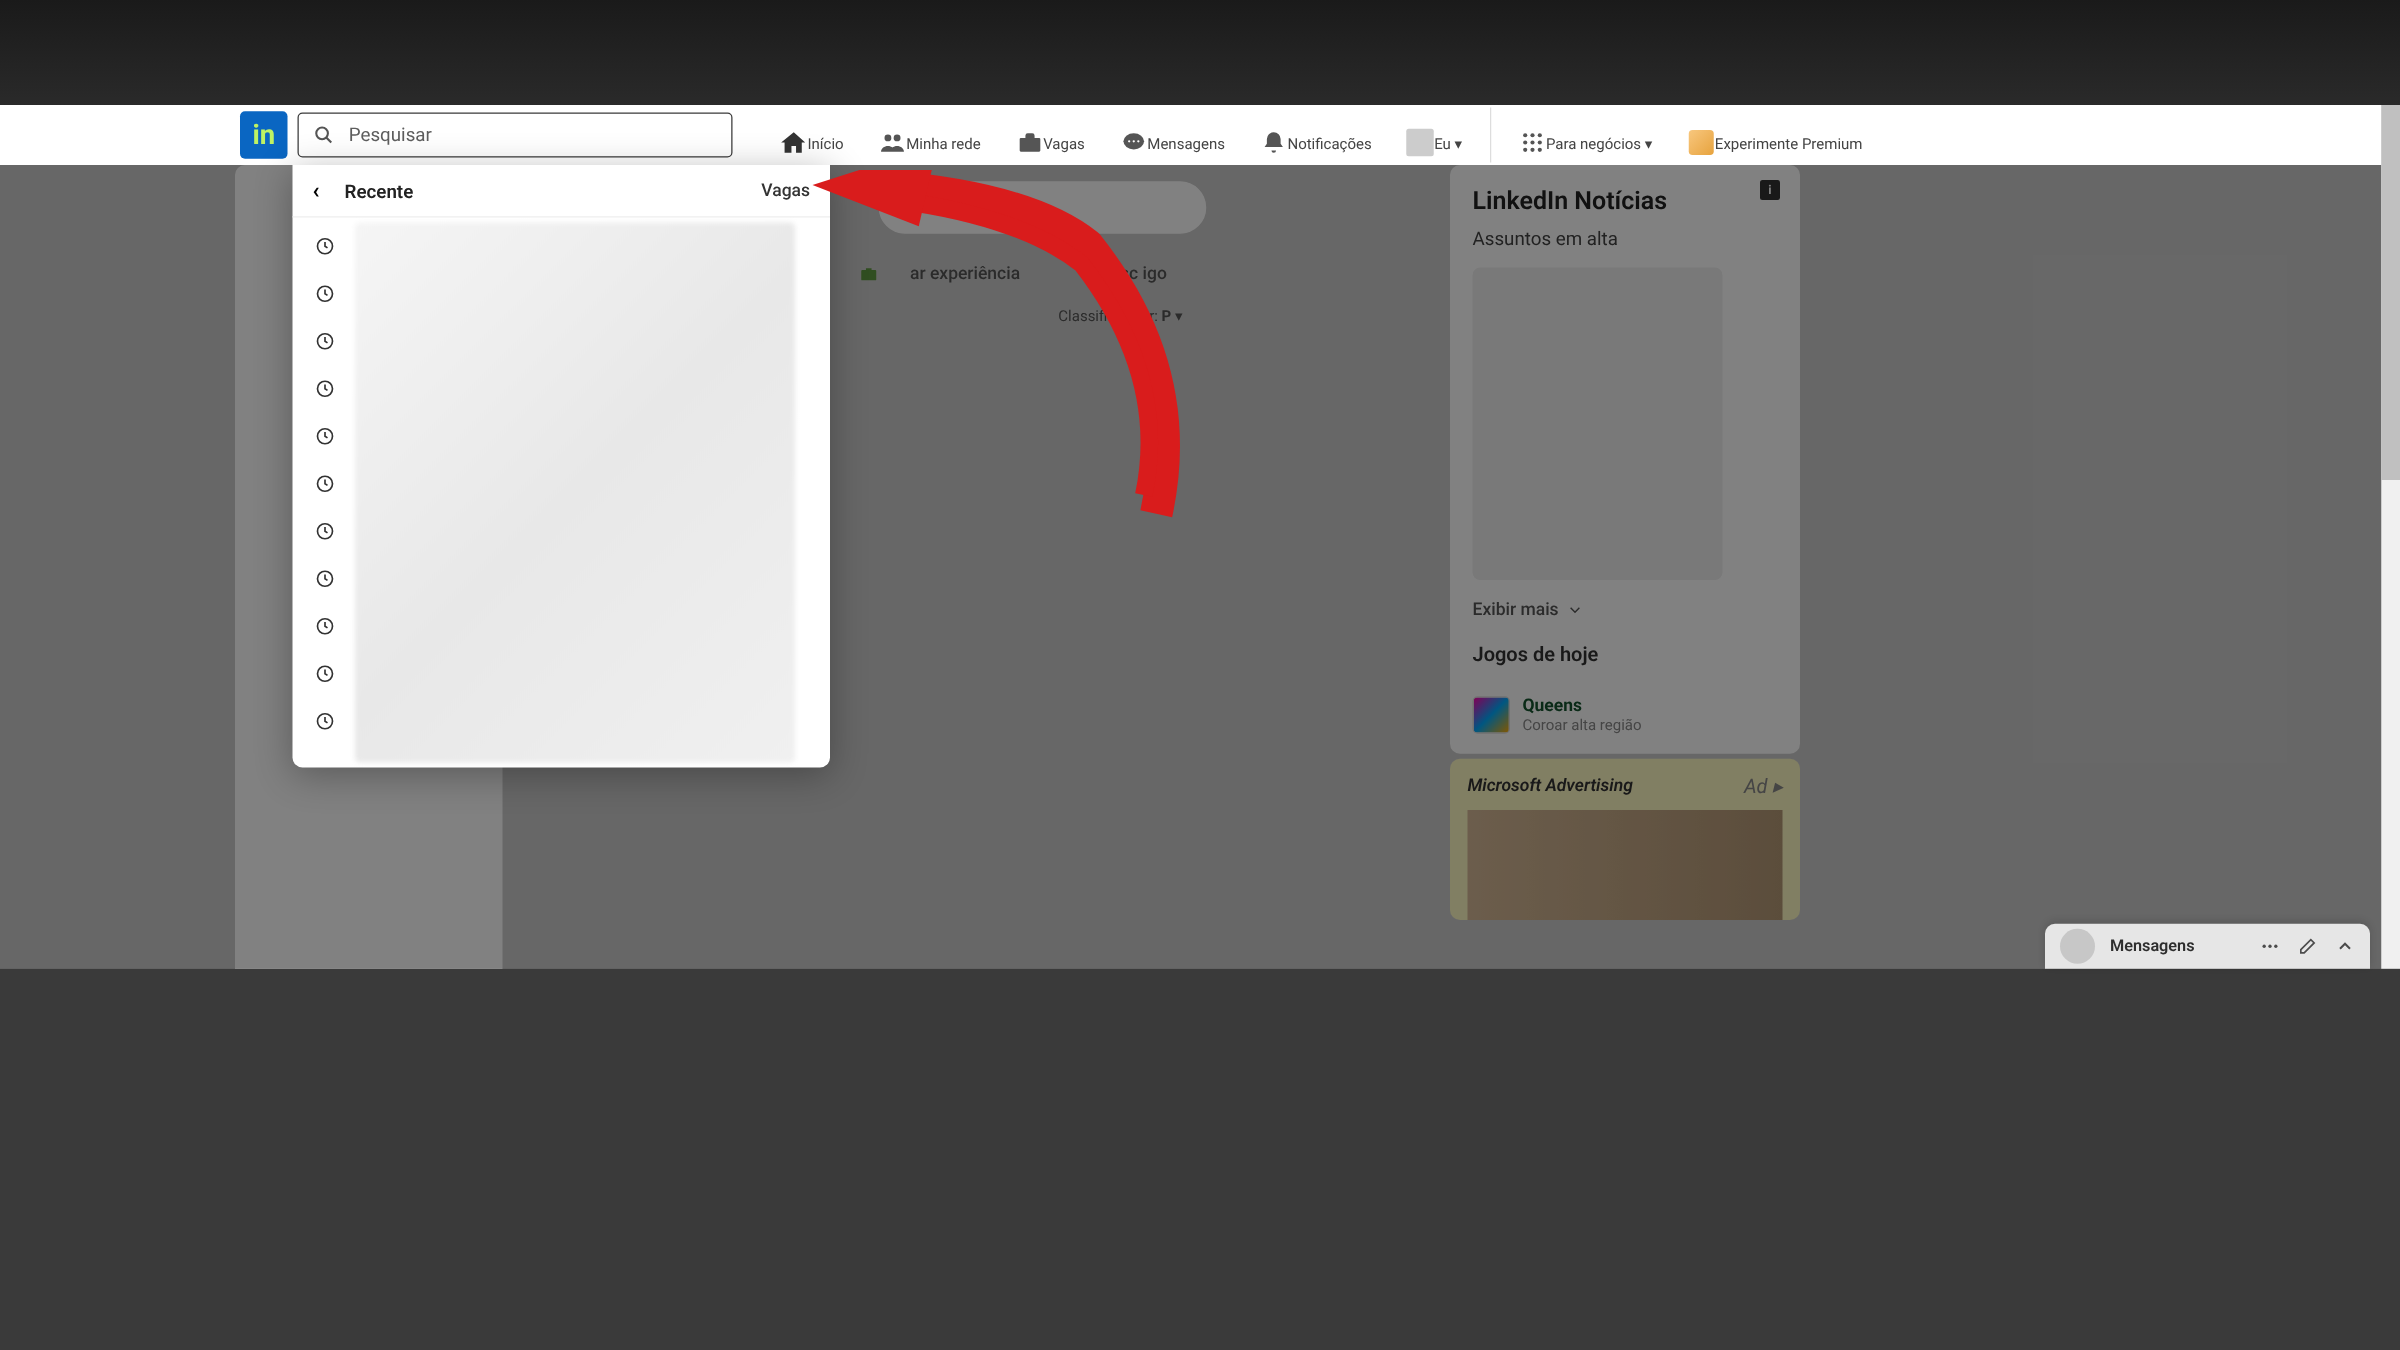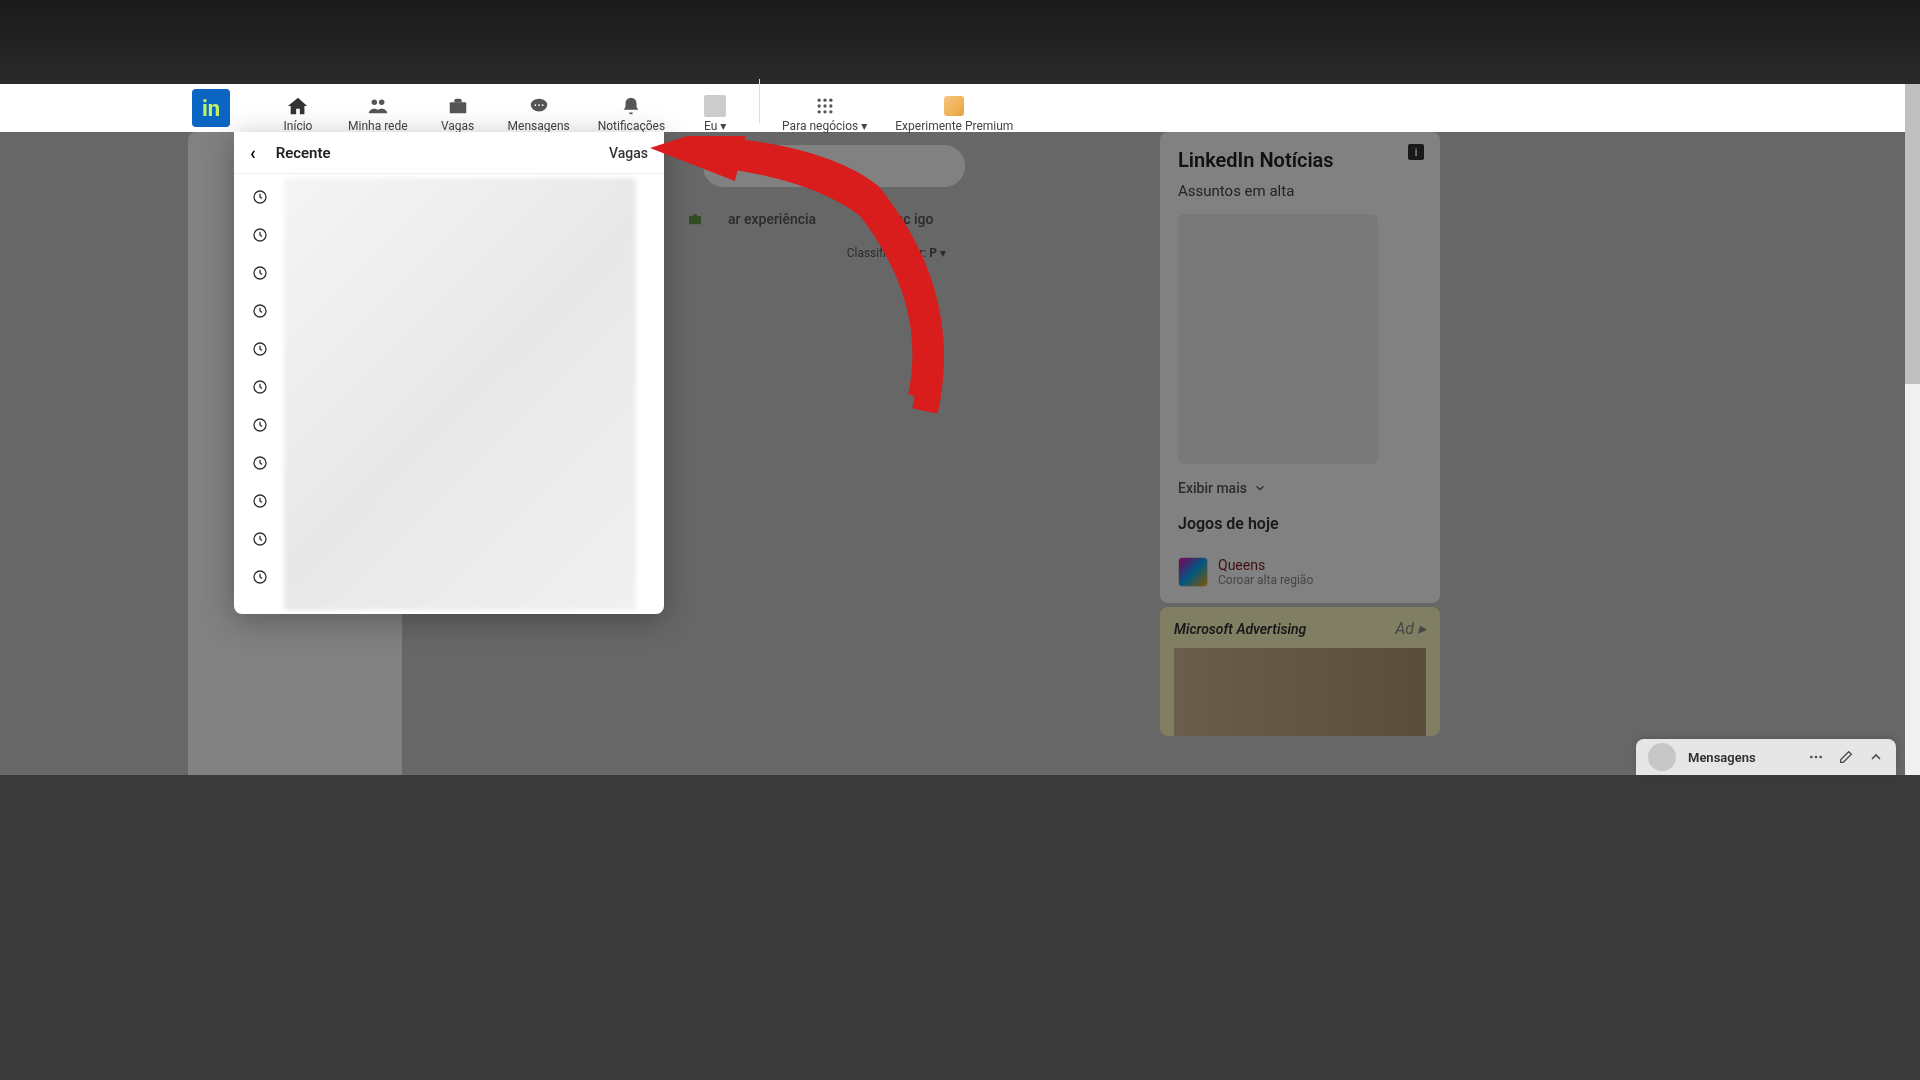--- a/index.html
+++ b/index.html
@@ -12,21 +12,21 @@
 .topbar-inner { display: flex; align-items: center; margin-left: 168px; width: 100%; }
 
 .logo { width: 38px; height: 38px; background: #0a66c2; border-radius: 4px; display: flex; align-items: center; justify-content: center; color: #bef264; font-weight: 700; font-size: 22px; margin-right: 8px; flex-shrink: 0; }
 
 .searchbox { position: relative; width: 348px; height: 36px; border: 1.5px solid #3a3a3a; border-radius: 4px; background: #fff; display: flex; align-items: center; padding: 0 8px 0 40px; }
 .search-icon-abs { position: absolute; left: 12px; top: 50%; transform: translateY(-50%); }
 .searchbox input { width: 100%; height: 100%; border: none; outline: none; font-size: 15px; background: transparent; }
 .searchbox input::placeholder { color: #5e5e5e; }
 
 .nav { display: flex; margin-left: 24px; }
-.nav-item { display: flex; flex-direction: column; align-items: center; justify-content: center; padding: 4px 14px; cursor: pointer; color: #333; min-width: 72px; margin-top: 12px; }
+.nav-item { display: flex; flex-direction: row; align-items: center; justify-content: center; padding: 4px 14px; cursor: pointer; color: #333; min-width: 72px; margin-top: 12px; }
 .nav-item .label { font-size: 12px; margin-top: 2px; color: #444; }
 .nav-icon { width: 22px; height: 22px; display: flex; align-items: center; justify-content: center; }
 .divider { width: 1px; height: 44px; background: #ddd; margin: 0 8px; }
 
 .premium-badge { width: 20px; height: 20px; background: linear-gradient(135deg, #f8c77e, #e7a33e); border-radius: 3px; }
 .avatar { width: 22px; height: 22px; background: #ccc; border-radius: 2px; }
 
 .content { position: absolute; top: 132px; left: 0; width: 100%; height: 643px; background: #999; z-index: 2; }
 
 .main-wrap { position: absolute; top: 132px; left: 188px; width: 1252px; height: 643px; z-index: 3; display: flex; gap: 24px; }
@@ -41,21 +41,21 @@
 .news-title { font-size: 20px; font-weight: 600; margin-bottom: 10px; color: #222; }
 .news-sub { font-size: 15px; color: #444; margin-bottom: 14px; }
 .news-placeholder { width: 200px; height: 250px; background: #eee; border-radius: 6px; margin-bottom: 16px; }
 .show-more { font-size: 14px; color: #555; font-weight: 500; display: flex; align-items: center; gap: 6px; cursor: pointer; }
 .info-icon { position: absolute; right: 16px; top: 12px; width: 16px; height: 16px; background: #333; color: #fff; font-size: 10px; font-weight: bold; display: flex; align-items: center; justify-content: center; border-radius: 2px; }
 
 .games-section { margin-top: 18px; }
 .games-title { font-size: 16px; font-weight: 600; color: #333; margin-bottom: 24px; }
 .game-row { display: flex; align-items: center; gap: 10px; }
 .game-icon { width: 30px; height: 30px; background: linear-gradient(135deg, #f0a, #0af, #fa0); border-radius: 4px; border: 1px solid #ddd; }
-.game-name { font-size: 14px; font-weight: 400; color: #7f1d1d; }
+.game-name { font-size: 14px; font-weight: 700; color: #14532d; }
 .game-desc { font-size: 12px; color: #888; }
 
 .ad-card { background: #fef9c3; border-radius: 8px; margin-top: 4px; padding: 12px 14px 0 14px; filter: brightness(0.75); font-style: italic; }
 .ad-header { display: flex; justify-content: space-between; align-items: center; margin-bottom: 10px; }
 .ad-title { font-size: 14px; font-weight: 600; color: #333; }
 .ad-badge { font-size: 16px; color: #888; }
 .ad-image { width: 100%; height: 88px; background: linear-gradient(90deg, #d4b896, #c4a886, #b49876); }
 
 .search-dropdown { position: absolute; top: 132px; left: 234px; width: 430px; background: #fff; border-radius: 0 0 8px 8px; box-shadow: 0 6px 30px rgba(0,0,0,0.3); z-index: 50; }
 .dropdown-header { display: flex; align-items: center; justify-content: space-between; padding: 10px 16px; border-bottom: 1px solid #eee; }
@@ -87,20 +87,29 @@
 </style>
 </head>
 <body>
 
 <div class="letterbox-top"></div>
 <div class="letterbox-bottom"></div>
 
 <div class="topbar">
   <div class="topbar-inner">
     <div class="logo">in</div>
+    <div class="searchbox">
+      <span class="search-icon-abs">
+        <svg width="16" height="16" viewBox="0 0 24 24" fill="none" stroke="#555" stroke-width="2.5">
+            <circle cx="10" cy="10" r="7"></circle>
+            <line x1="21" y1="21" x2="15" y2="15"></line>
+          </svg>
+      </span>
+      <input type="text" placeholder="Pesquisar" style="">
+    </div>
     <div class="nav">
       <div class="nav-item">
         <span class="nav-icon">
             <svg width="22" height="22" viewBox="0 0 24 24" fill="#333">
               <path d="M12 3l10 9h-3v9h-5v-6h-4v6H4v-9H1z"></path>
             </svg>
           </span>
         <span class="label">Início</span>
       </div>
       <div class="nav-item">

